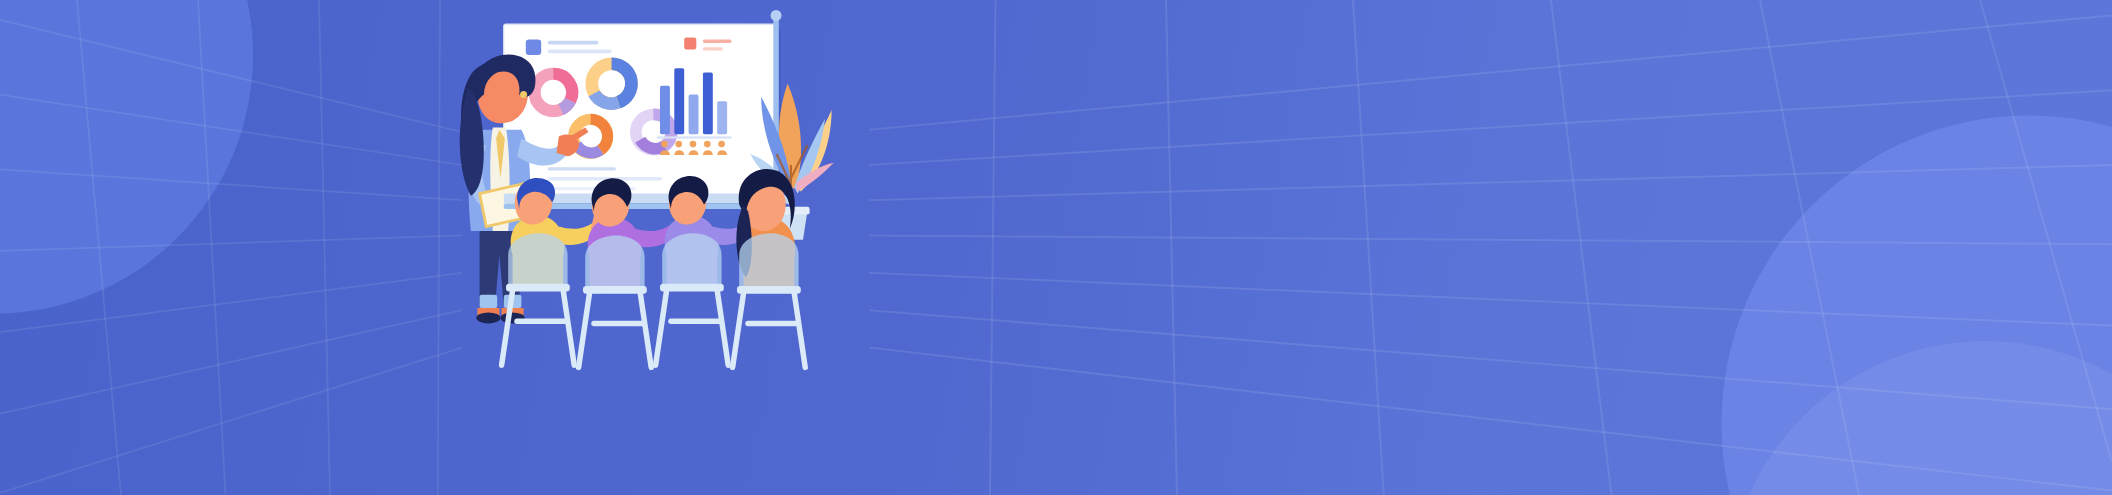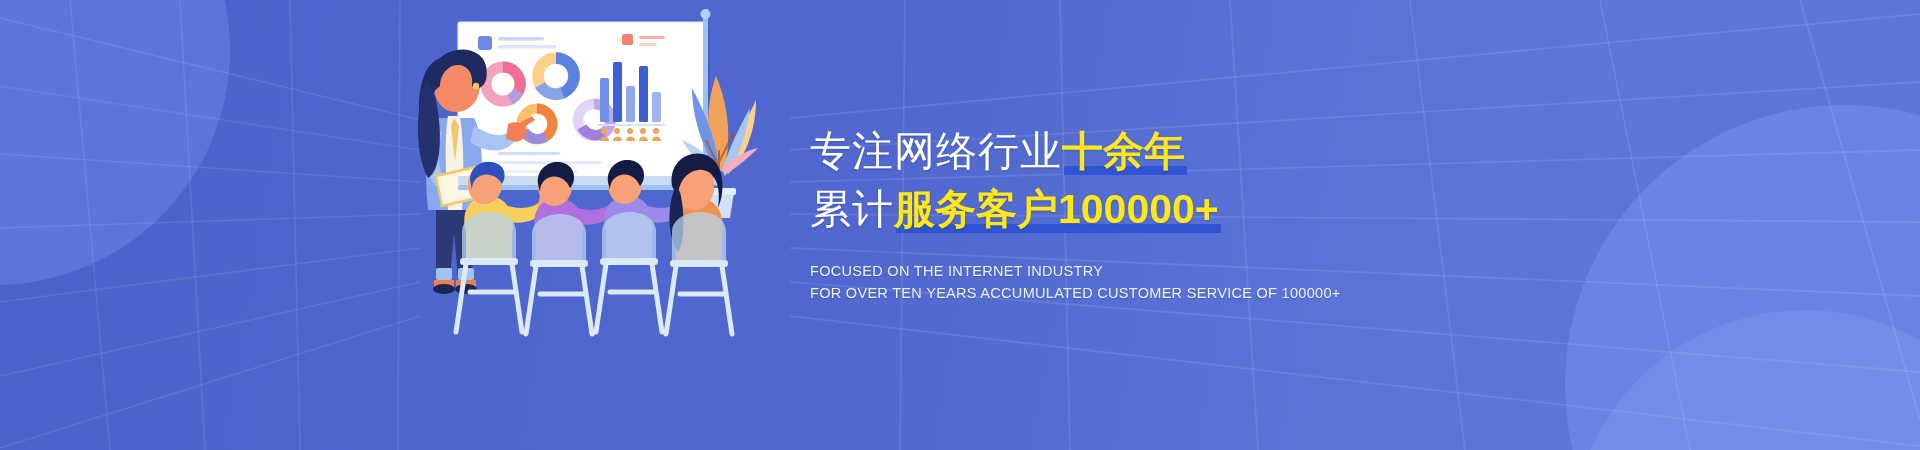--- a/index.html
+++ b/index.html
@@ -301,30 +301,14 @@
         <g stroke="#dbeaf8" stroke-width="5" stroke-linecap="round">
           <path d="M276 266 L266 334"></path>
             <path d="M322 266 L332 334"></path>
           <path d="M280 294 L324 294"></path>
         </g>
       </g>
 
     </svg>
   </div>
 
-  <div class="text-block">
-
-    <div class="headline">
-      <span class="hl-plain">专注网络行业</span><span class="hl-em">十余年</span>
-    </div>
-
-    <div class="headline">
-      <span class="hl-plain">累计</span><span class="hl-em">服务客户100000+</span>
-    </div>
-
-    <div class="sub-block">
-      <div class="subline">FOCUSED ON THE INTERNET INDUSTRY</div>
-      <div class="subline">FOR OVER TEN YEARS ACCUMULATED CUSTOMER SERVICE OF 100000+</div>
-    </div>
-
-  </div>
 
 </div>
 
 </body></html>

